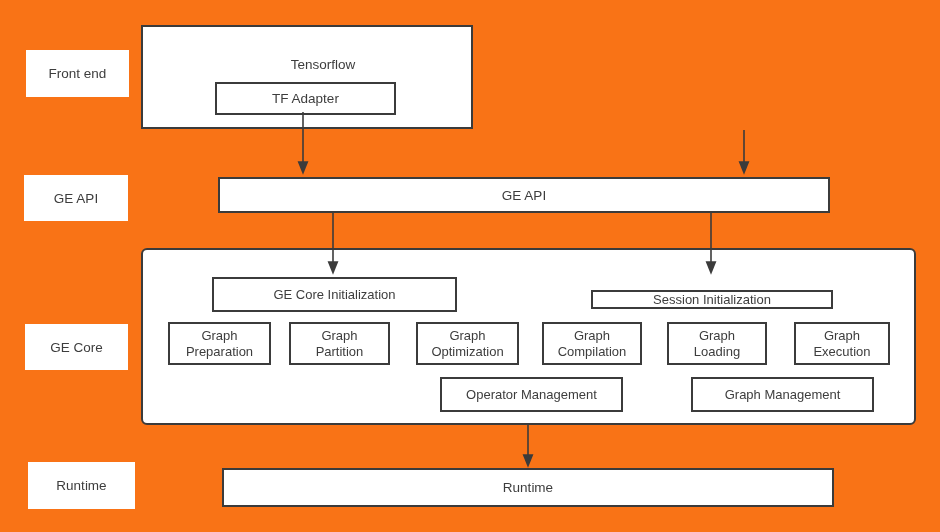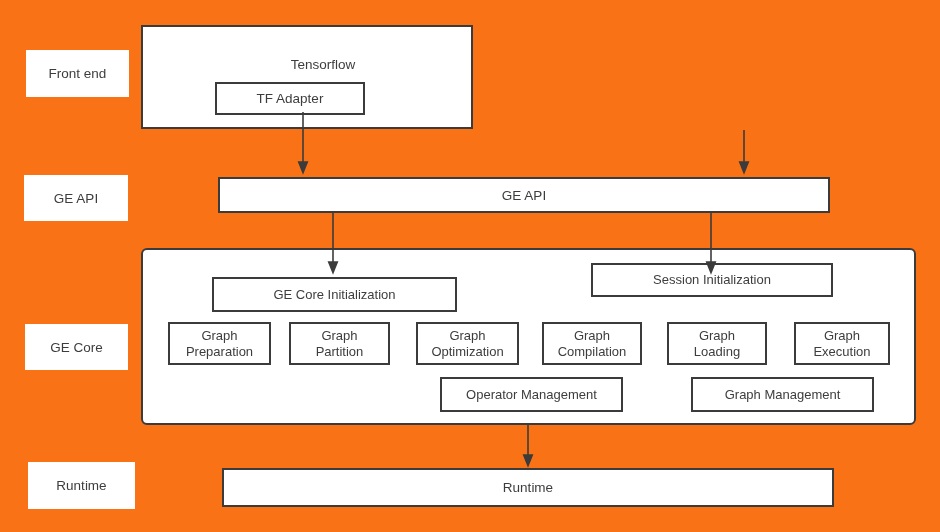--- a/index.html
+++ b/index.html
@@ -110,30 +110,30 @@
   <div class="plain" style="left:25px; top:324px; width:103px; height:46px;text-align:center;">
     <span>GE Core</span>
   </div>
 
   <div class="plain" style="left:28px; top:462px; width:107px; height:47px;">
     <span>Runtime</span>
   </div>
 
   <div class="panel" style="left:141px; top:25px; width:332px; height:104px;">
     <div class="panel-title" style="top:30px;">Tensorflow</div>
-    <div class="inner-box" style="left:72px; top:55px; width:150px; height:33px;">TF Adapter</div>
+    <div class="inner-box" style="left:72px; top:55px; width:181px; height:33px;">TF Adapter</div>
   </div>
 
 
   <div class="bar" style="left:218px; top:177px; width:612px; height:36px;">GE API</div>
 
   <div class="core-panel" style="left:141px; top:248px; width:775px; height:177px;border-radius:6px;">
 
     <div class="core-box" style="left:69px; top:27px; width:245px; height:35px;">GE Core Initialization</div>
-    <div class="core-box" style="left:448px; top:13px; width:242px; height:34px;">Session Initialization</div>
+    <div class="core-box" style="left:448px; top:40px; width:242px; height:19px;">Session Initialization</div>
 
     <div class="core-box" style="left:25px; top:72px; width:103px; height:43px;">Graph
 Preparation</div>
     <div class="core-box" style="left:146px; top:72px; width:101px; height:43px;">Graph
 Partition</div>
     <div class="core-box" style="left:273px; top:72px; width:103px; height:43px;">Graph
 Optimization</div>
     <div class="core-box" style="left:399px; top:72px; width:100px; height:43px;">Graph
 Compilation</div>
     <div class="core-box" style="left:524px; top:72px; width:100px; height:43px;">Graph

